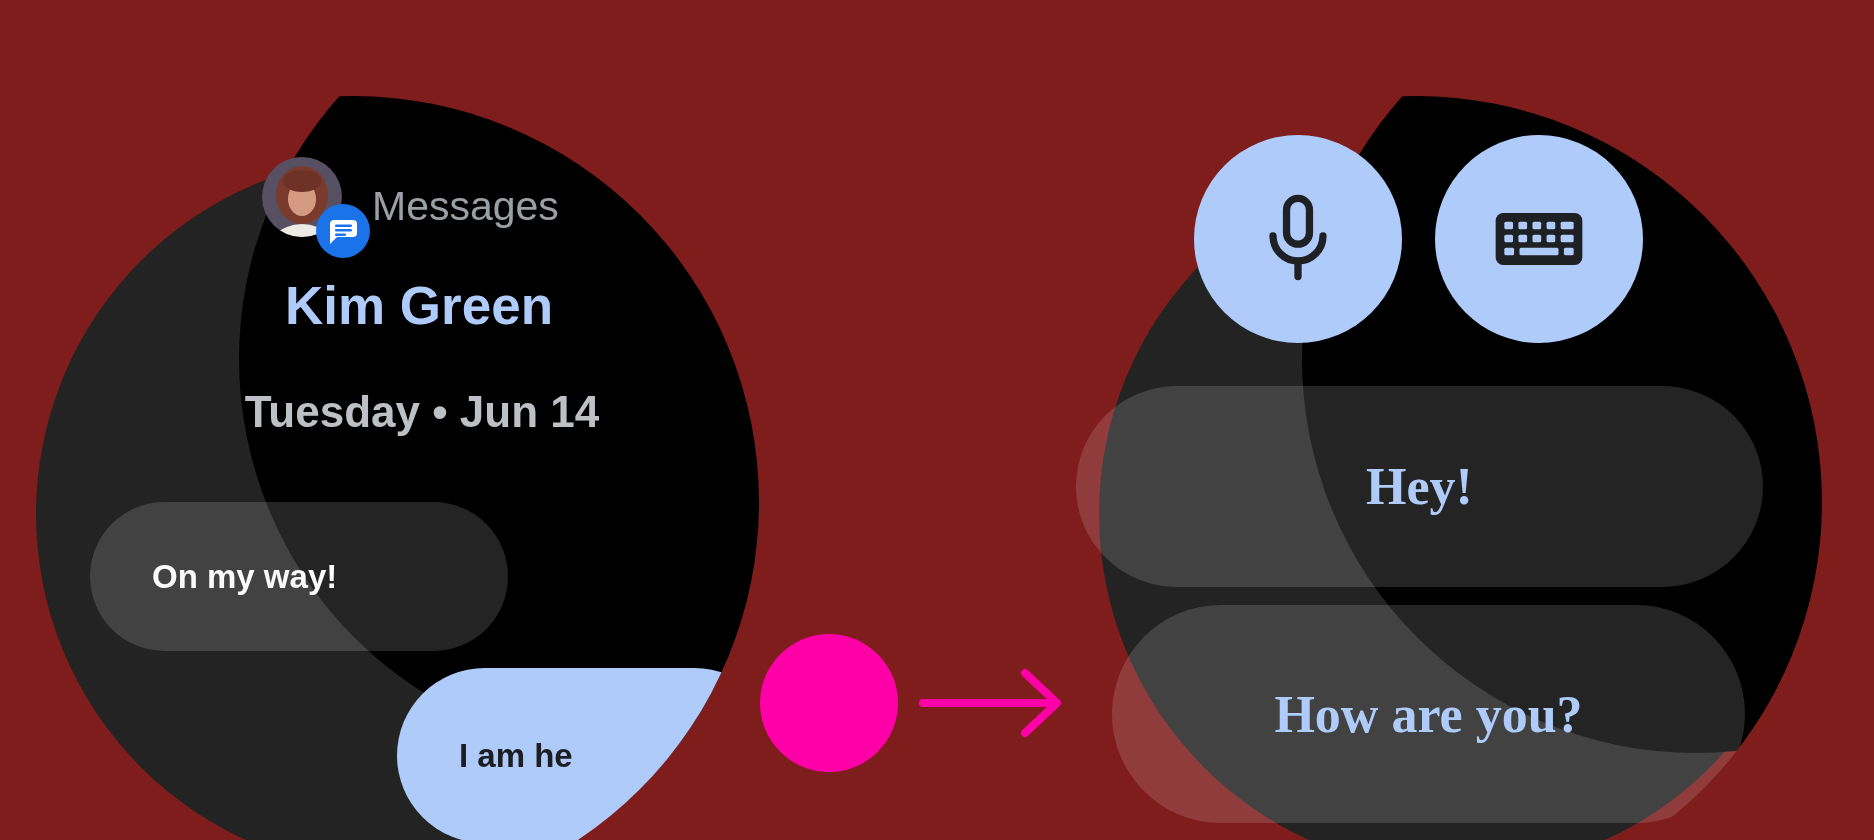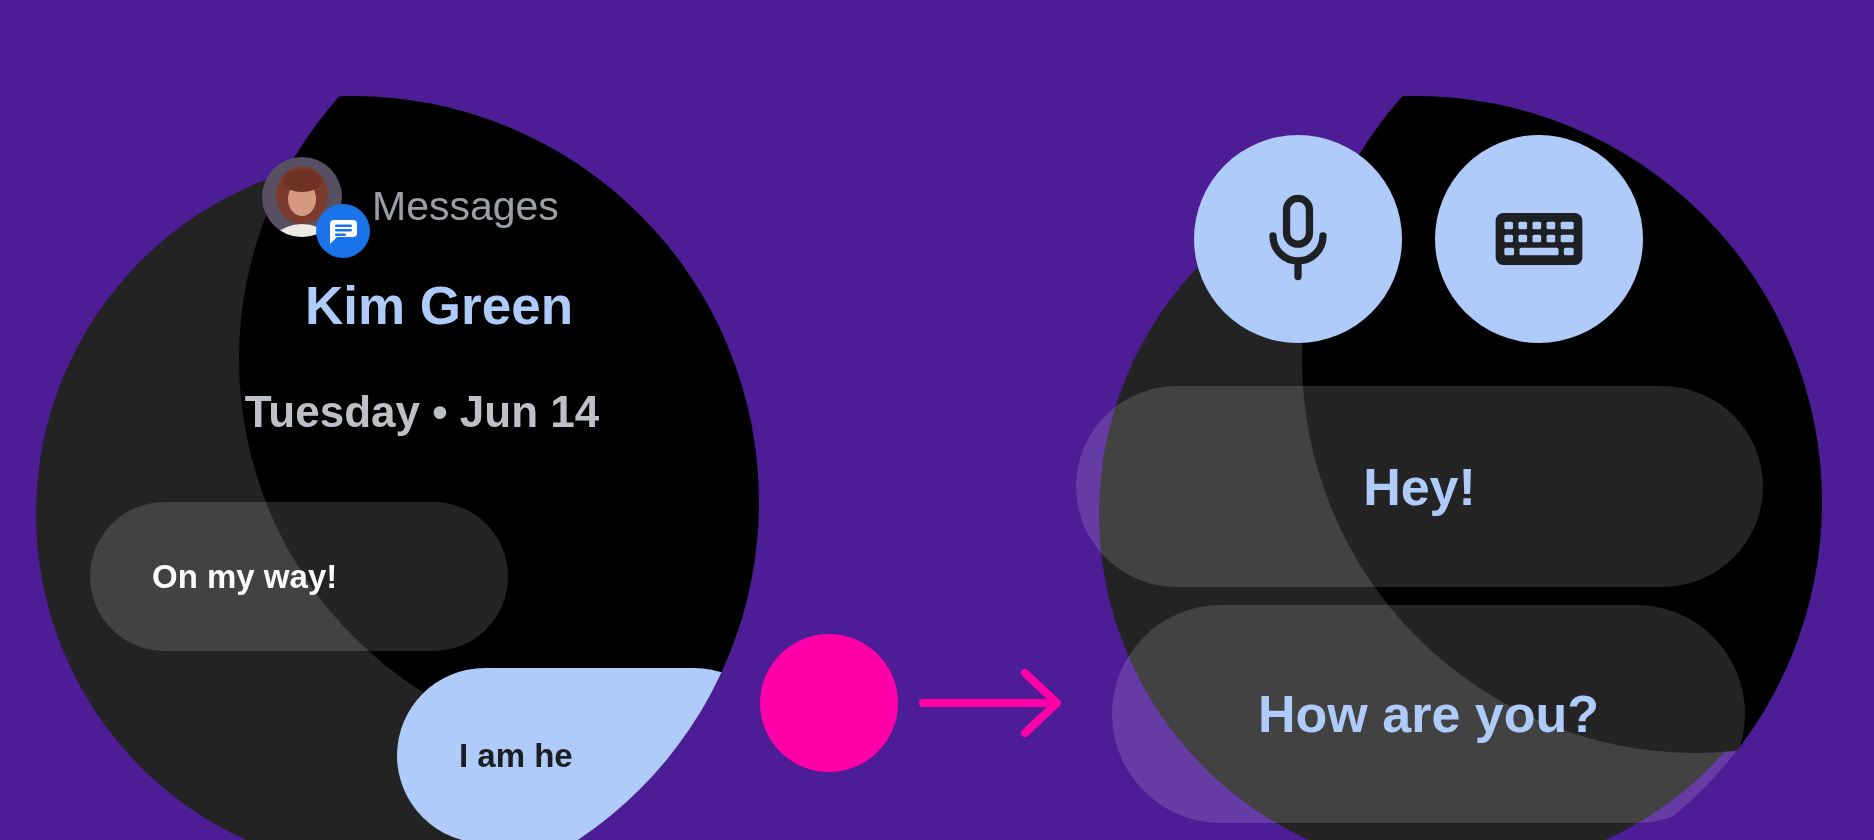--- a/index.html
+++ b/index.html
@@ -3,21 +3,21 @@
 <meta charset="utf-8">
 <style>
   * { margin: 0; padding: 0; box-sizing: border-box; }
   html, body { background: #000; }
   body { font-family: "Liberation Sans", "DejaVu Sans", sans-serif; }
 
   .canvas {
     position: relative;
     width: 1874px;
     height: 840px;
-    background: #4c1d95;
+    background: #7f1d1d;
     overflow: hidden;
   }
 
   
   .watch {
     position: absolute;
     width: 812px;
     height: 812px;
     border-radius: 50%;
     overflow: hidden;
@@ -62,21 +62,21 @@
     left: 425px; top: 85px;
     font-size: 41px;
     line-height: 50px;
     font-weight: 400;
     color: #9AA0A6;
     white-space: nowrap;
   }
 
   .contact-name {
     position: absolute;
-    left: 492px; top: 209px;
+    left: 472px; top: 209px;
     transform: translate(-50%, -50%);
     font-size: 53px;
     font-weight: 700;
     color: #AECBFA;
     white-space: nowrap;
   }
 
   .date-header {
     position: absolute;
     left: 475px; top: 316px;
@@ -132,20 +132,21 @@
   .pill {
     position: absolute;
     display: flex;
     align-items: center;
     justify-content: center;
     background: rgba(255,255,255,0.14);
     color: #AECBFA;
     font-size: 52px;
     font-weight: 700;
     white-space: nowrap;
+    font-family: Liberation Serif, serif;
   }
   .pill.first  { left: 66px;  top: 290px; width: 687px; height: 201px; border-radius: 101px; }
   .pill.second { left: 102px; top: 509px; width: 633px; height: 218px; border-radius: 109px; }
 
   
   .pink-dot {
     position: absolute;
     left: 760px; top: 634px;
     width: 138px; height: 138px;
     border-radius: 50%;

